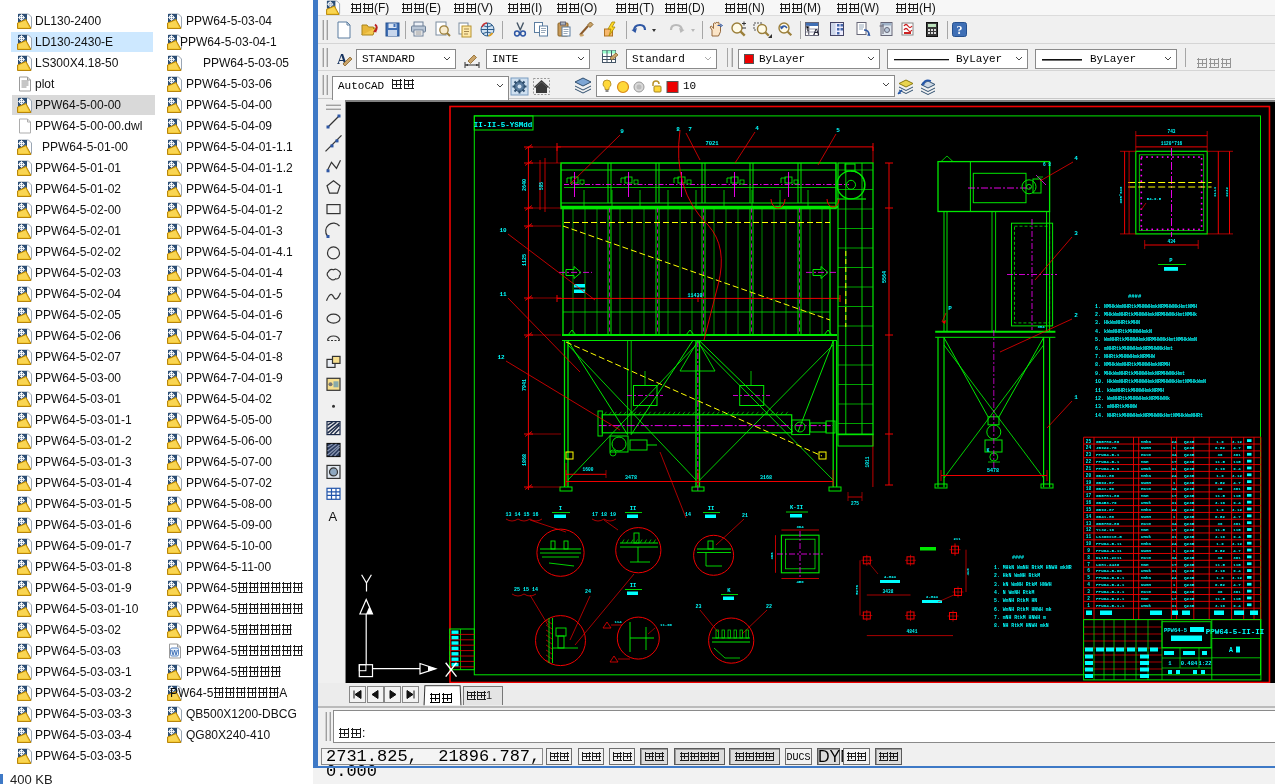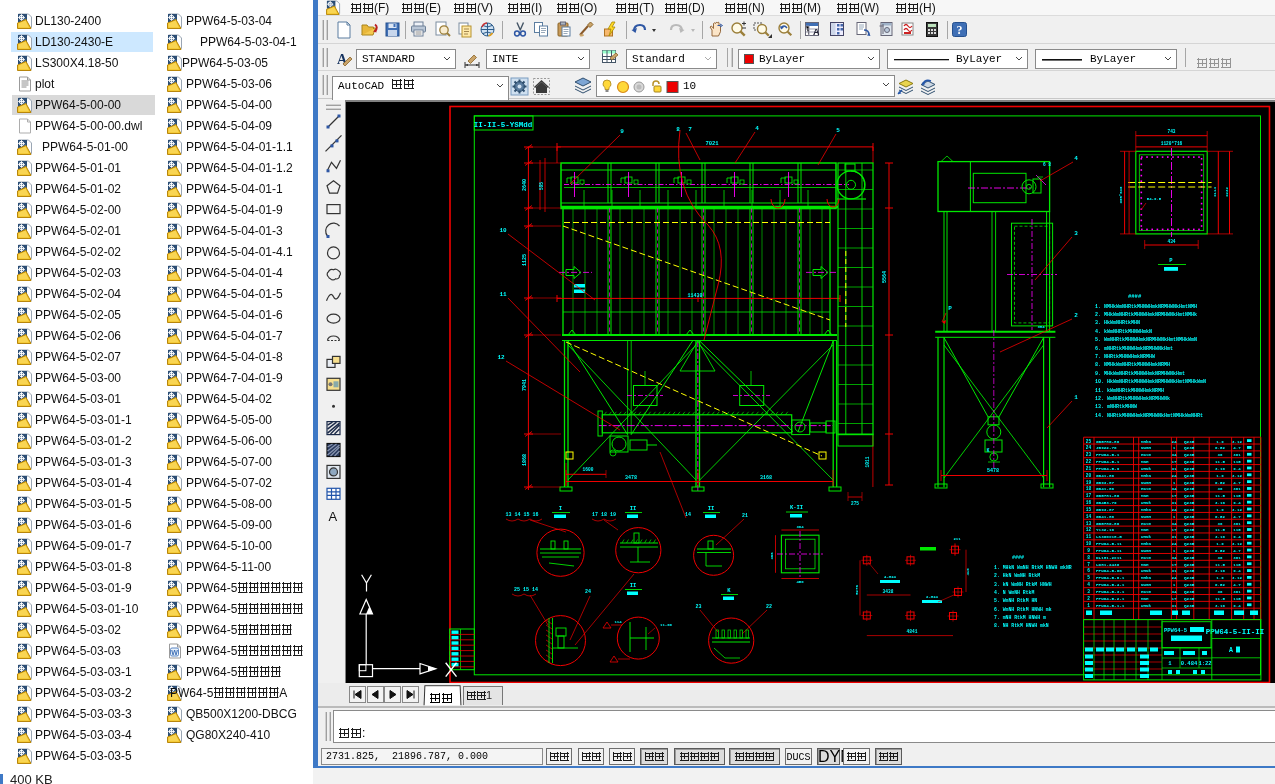--- a/index.html
+++ b/index.html
@@ -201,25 +201,25 @@
     <use href="#dwg"></use>
   </svg>
 <div class="row" style="left:35px;top:746px">PPW64-5-03-03-5</div>
 <svg class="fic" style="left:167px;top:13px" viewBox="0 0 16 16">
     <use href="#dwg"></use>
   </svg>
 <div class="row" style="left:186px;top:11px">PPW64-5-03-04</div>
 <svg class="fic" style="left:167px;top:34px" viewBox="0 0 16 16">
     <use href="#dwg"></use>
   </svg>
-<div class="row" style="left:200px;top:32px">PPW64-5-03-04-1</div>
+<div class="row" style="left:180px;top:32px">PPW64-5-03-04-1</div>
 <svg class="fic" style="left:167px;top:55px" viewBox="0 0 16 16">
     <use href="#dwg"></use>
   </svg>
-<div class="row" style="left:182px;top:53px">PPW64-5-03-05</div>
+<div class="row" style="left:203px;top:53px">PPW64-5-03-05</div>
 <svg class="fic" style="left:167px;top:76px" viewBox="0 0 16 16">
     <use href="#dwg"></use>
   </svg>
 <div class="row" style="left:186px;top:74px">PPW64-5-03-06</div>
 <svg class="fic" style="left:167px;top:97px" viewBox="0 0 16 16">
     <use href="#dwg"></use>
   </svg>
 <div class="row" style="left:186px;top:95px">PPW64-5-04-00</div>
 <svg class="fic" style="left:167px;top:118px" viewBox="0 0 16 16">
     <use href="#dwg"></use>
@@ -233,21 +233,21 @@
     <use href="#dwg"></use>
   </svg>
 <div class="row" style="left:186px;top:158px">PPW64-5-04-01-1.2</div>
 <svg class="fic" style="left:167px;top:181px" viewBox="0 0 16 16">
     <use href="#dwg"></use>
   </svg>
 <div class="row" style="left:186px;top:179px">PPW64-5-04-01-1</div>
 <svg class="fic" style="left:167px;top:202px" viewBox="0 0 16 16">
     <use href="#dwg"></use>
   </svg>
-<div class="row" style="left:186px;top:200px">PPW64-5-04-01-9</div>
+<div class="row" style="left:186px;top:200px">PPW64-5-04-01-2</div>
 <svg class="fic" style="left:167px;top:223px" viewBox="0 0 16 16">
     <use href="#dwg"></use>
   </svg>
 <div class="row" style="left:186px;top:221px">PPW64-5-04-01-3</div>
 <svg class="fic" style="left:167px;top:244px" viewBox="0 0 16 16">
     <use href="#dwg"></use>
   </svg>
 <div class="row" style="left:186px;top:242px">PPW64-5-04-01-4.1</div>
 <svg class="fic" style="left:167px;top:265px" viewBox="0 0 16 16">
     <use href="#dwg"></use>
@@ -1633,21 +1633,21 @@
 <div class="abs" style="left:424px;top:685px;width:37px;height:20px;background:#fff;border:1px solid #333;border-bottom:none;transform:perspective(30px) rotateX(4deg)"></div>
 <div class="abs" style="left:429px;top:688px"><span class="z z zb"></span><span class="z z zb"></span></div>
 <div class="abs" style="left:463px;top:686px;width:40px;height:19px;background:#e4e4e4;border:1px solid #777;border-bottom:none"></div>
 <div class="abs" style="left:466px;top:689px;font-size:11px;color:#222"><span class="z zs"></span><span class="z zs"></span>1</div>
 <div class="abs" style="left:318px;top:706px;width:957px;height:40px;background:#f0f0f0;border-top:2px solid #bbb"></div>
 <div class="abs" style="left:325px;top:712px;width:2px;height:29px;background:#cfcfcf;border-right:1px solid #9f9f9f"></div>
 <div class="abs" style="left:329px;top:712px;width:2px;height:29px;background:#cfcfcf;border-right:1px solid #9f9f9f"></div>
 <div class="abs" style="left:333px;top:710px;width:942px;height:33px;background:#fff;border:1px solid #8a8a8a;border-right:none"></div>
 <div class="abs" style="left:338px;top:726px;font-size:12px;color:#000"><span class="z z"></span><span class="z z"></span>:</div>
 <div class="abs" style="left:318px;top:746px;width:957px;height:20px;background:#f0f0f0"></div>
-<div class="abs" style="left:321px;top:748px;width:222px;height:17px;background:#f4f4f4;border:1px solid #8a8a8a;font-family:'Liberation Mono',monospace;font-size:10px;line-height:15px;color:#000;padding-left:4px">2731.825,&nbsp;&nbsp;21896.787, 0.000</div>
+<div class="abs" style="left:321px;top:748px;width:222px;height:17px;background:#f4f4f4;border:1px solid #8a8a8a;font-family:'Liberation Mono',monospace;font-size:17px;line-height:15px;color:#000;padding-left:4px">2731.825,&nbsp;&nbsp;21896.787, 0.000</div>
 <div class="sbtn" style="left:546px;top:748px;width:26px"><span class="z zs"></span><span class="z zs"></span></div>
 <div class="sbtn" style="left:578px;top:748px;width:26px"><span class="z zs"></span><span class="z zs"></span></div>
 <div class="sbtn" style="left:609px;top:748px;width:26px"><span class="z zs"></span><span class="z zs"></span></div>
 <div class="sbtn pressed" style="left:640px;top:748px;width:28px"><span class="z zs"></span><span class="z zs"></span></div>
 <div class="sbtn pressed" style="left:674px;top:748px;width:51px"><span class="z zs"></span><span class="z zs"></span><span class="z zs"></span><span class="z zs"></span></div>
 <div class="sbtn pressed" style="left:729px;top:748px;width:51px"><span class="z zs"></span><span class="z zs"></span><span class="z zs"></span><span class="z zs"></span></div>
 <div class="sbtn" style="left:785px;top:748px;width:27px"><span style="font-family:Liberation Mono,monospace;font-size:10px">DUCS</span></div>
 <div class="sbtn pressed" style="left:817px;top:748px;width:23px"><span style="font-family:Liberation Sans, sans-serif;font-size:16px">DYN</span></div>
 <div class="sbtn" style="left:843px;top:748px;width:27px"><span class="z zs"></span><span class="z zs"></span></div>
 <div class="sbtn pressed" style="left:875px;top:748px;width:27px"><span class="z zs"></span><span class="z zs"></span></div>

